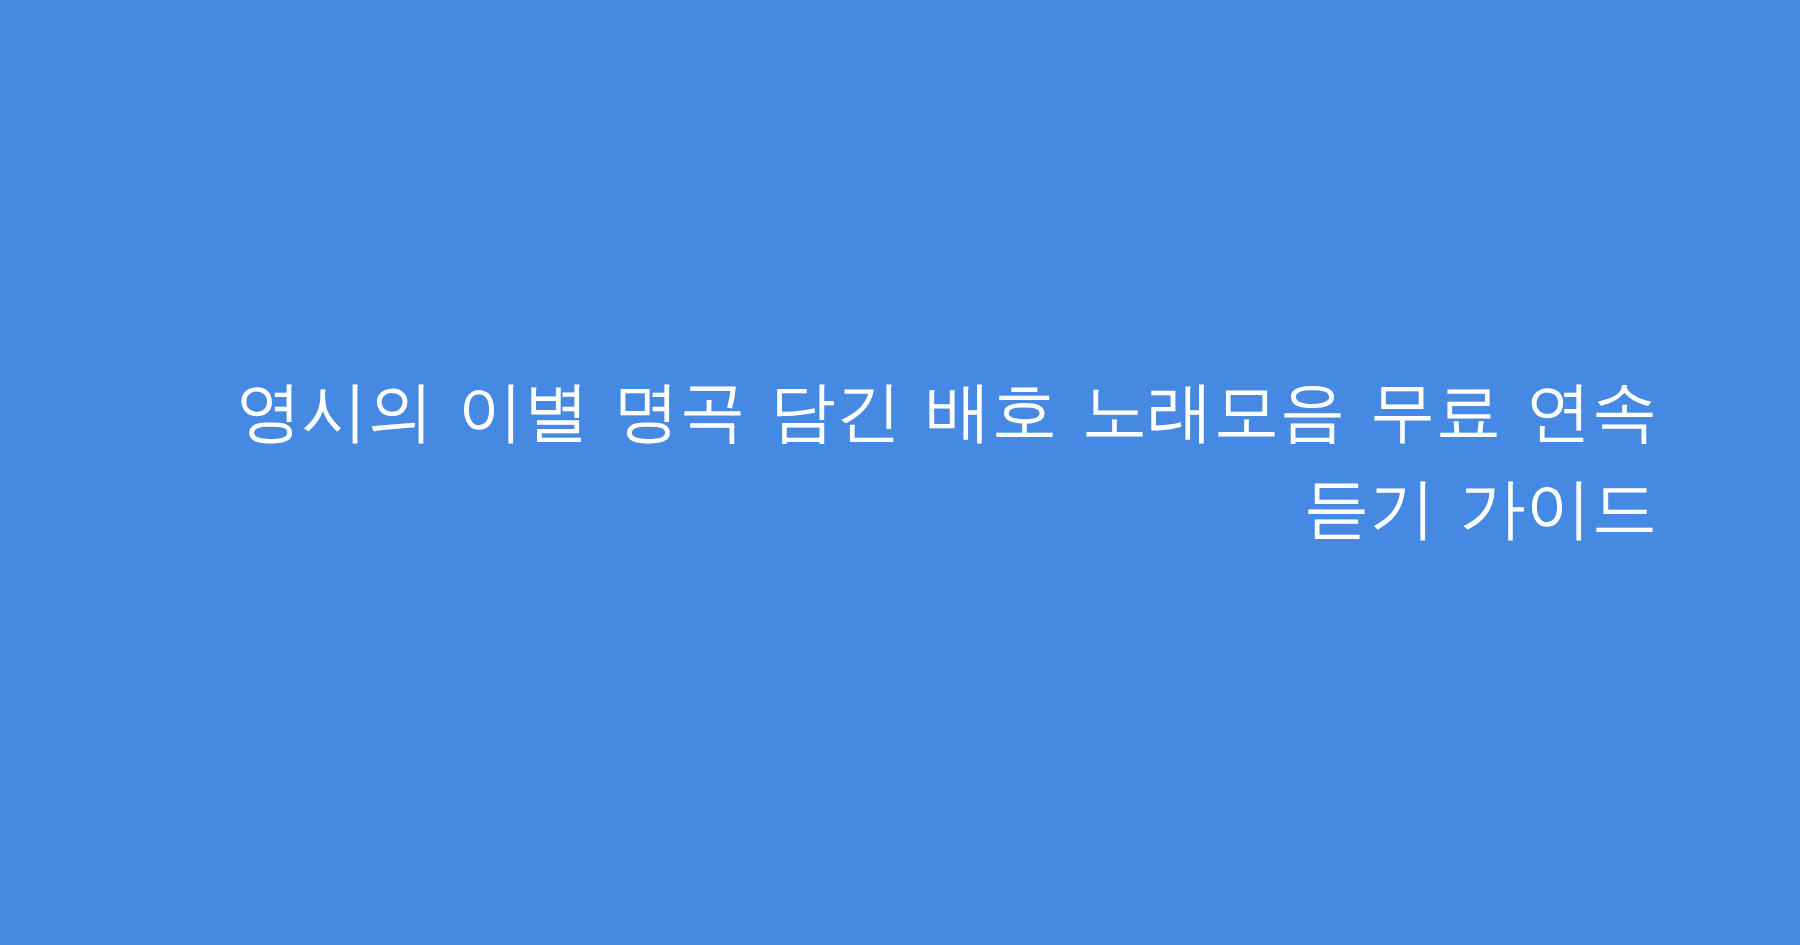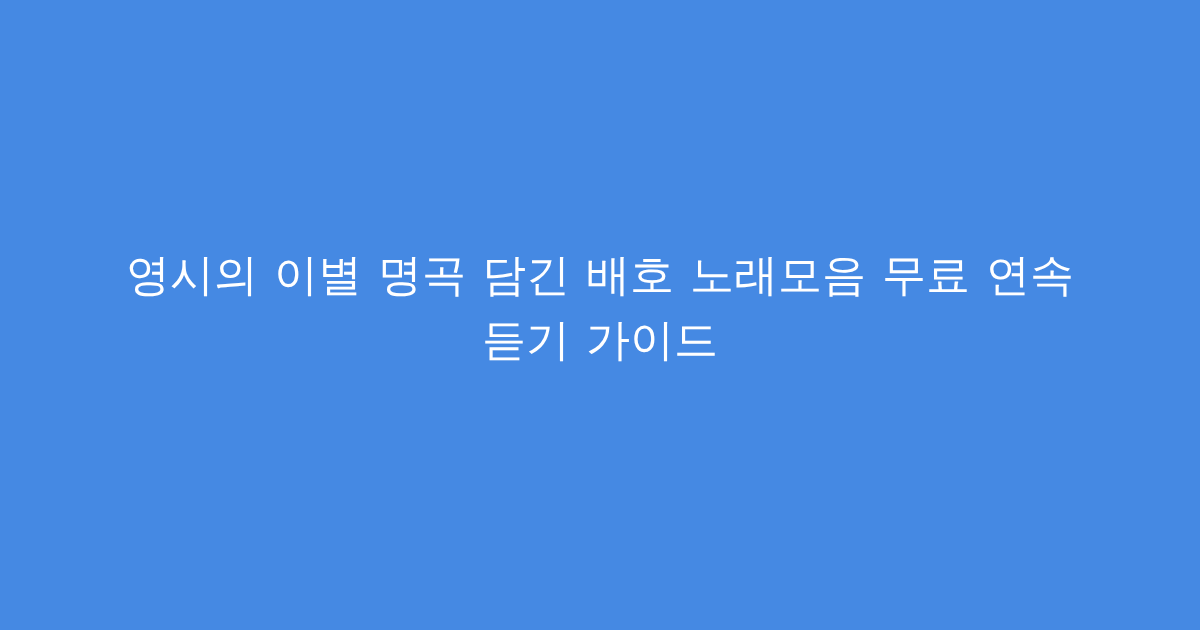--- a/index.html
+++ b/index.html
@@ -39,21 +39,21 @@
   .og-title {
     margin: 0;
     padding: 0;
     font-family: "DejaVu Sans", "Liberation Sans", sans-serif;
     font-size: 44px;
     font-weight: 400;
     line-height: 65px;
     letter-spacing: 0px;
     word-spacing: 2px;
     color: #ffffff;
-    text-align: center;
+    text-align: right;
     white-space: normal;
     word-break: keep-all;
     overflow-wrap: break-word;
   }
 </style>
 </head>
 <body style="background-color: rgb(69, 137, 227);">
 
 <div class="og-card" style="background-color: rgb(69, 137, 227);">
 

